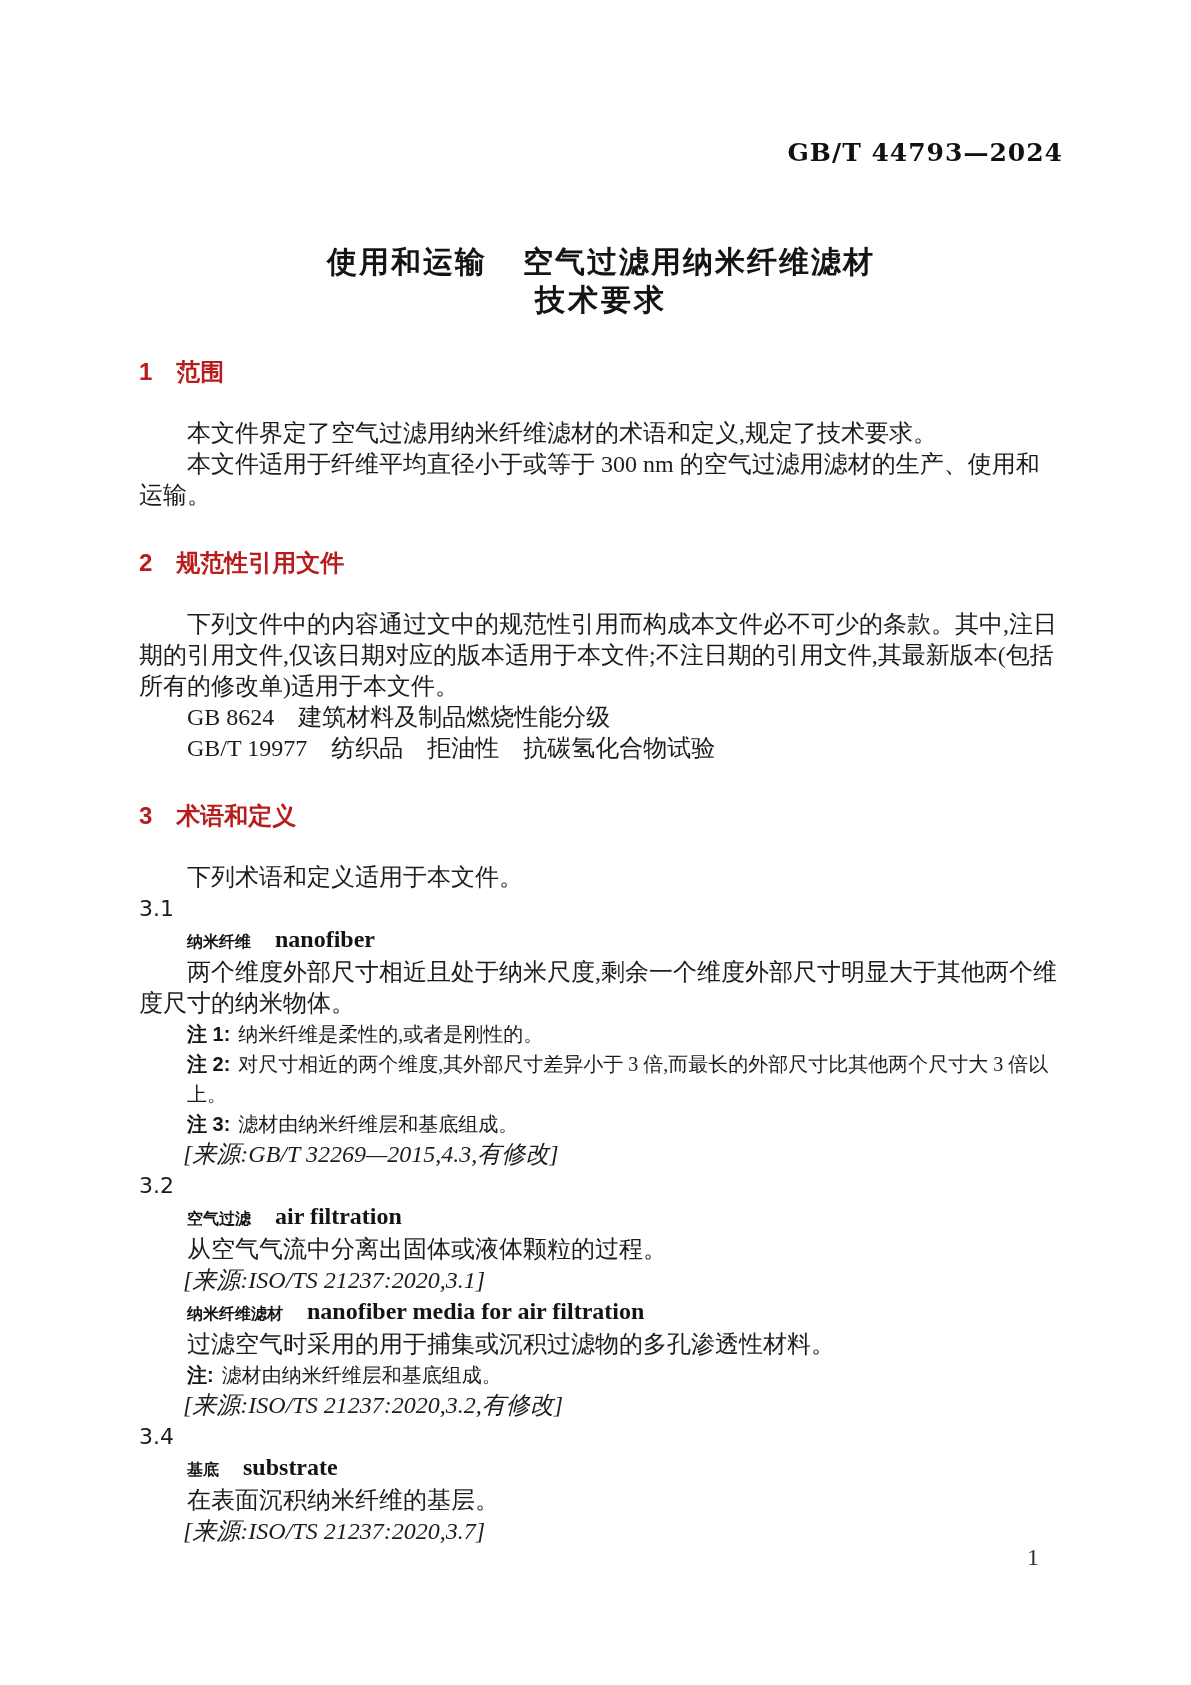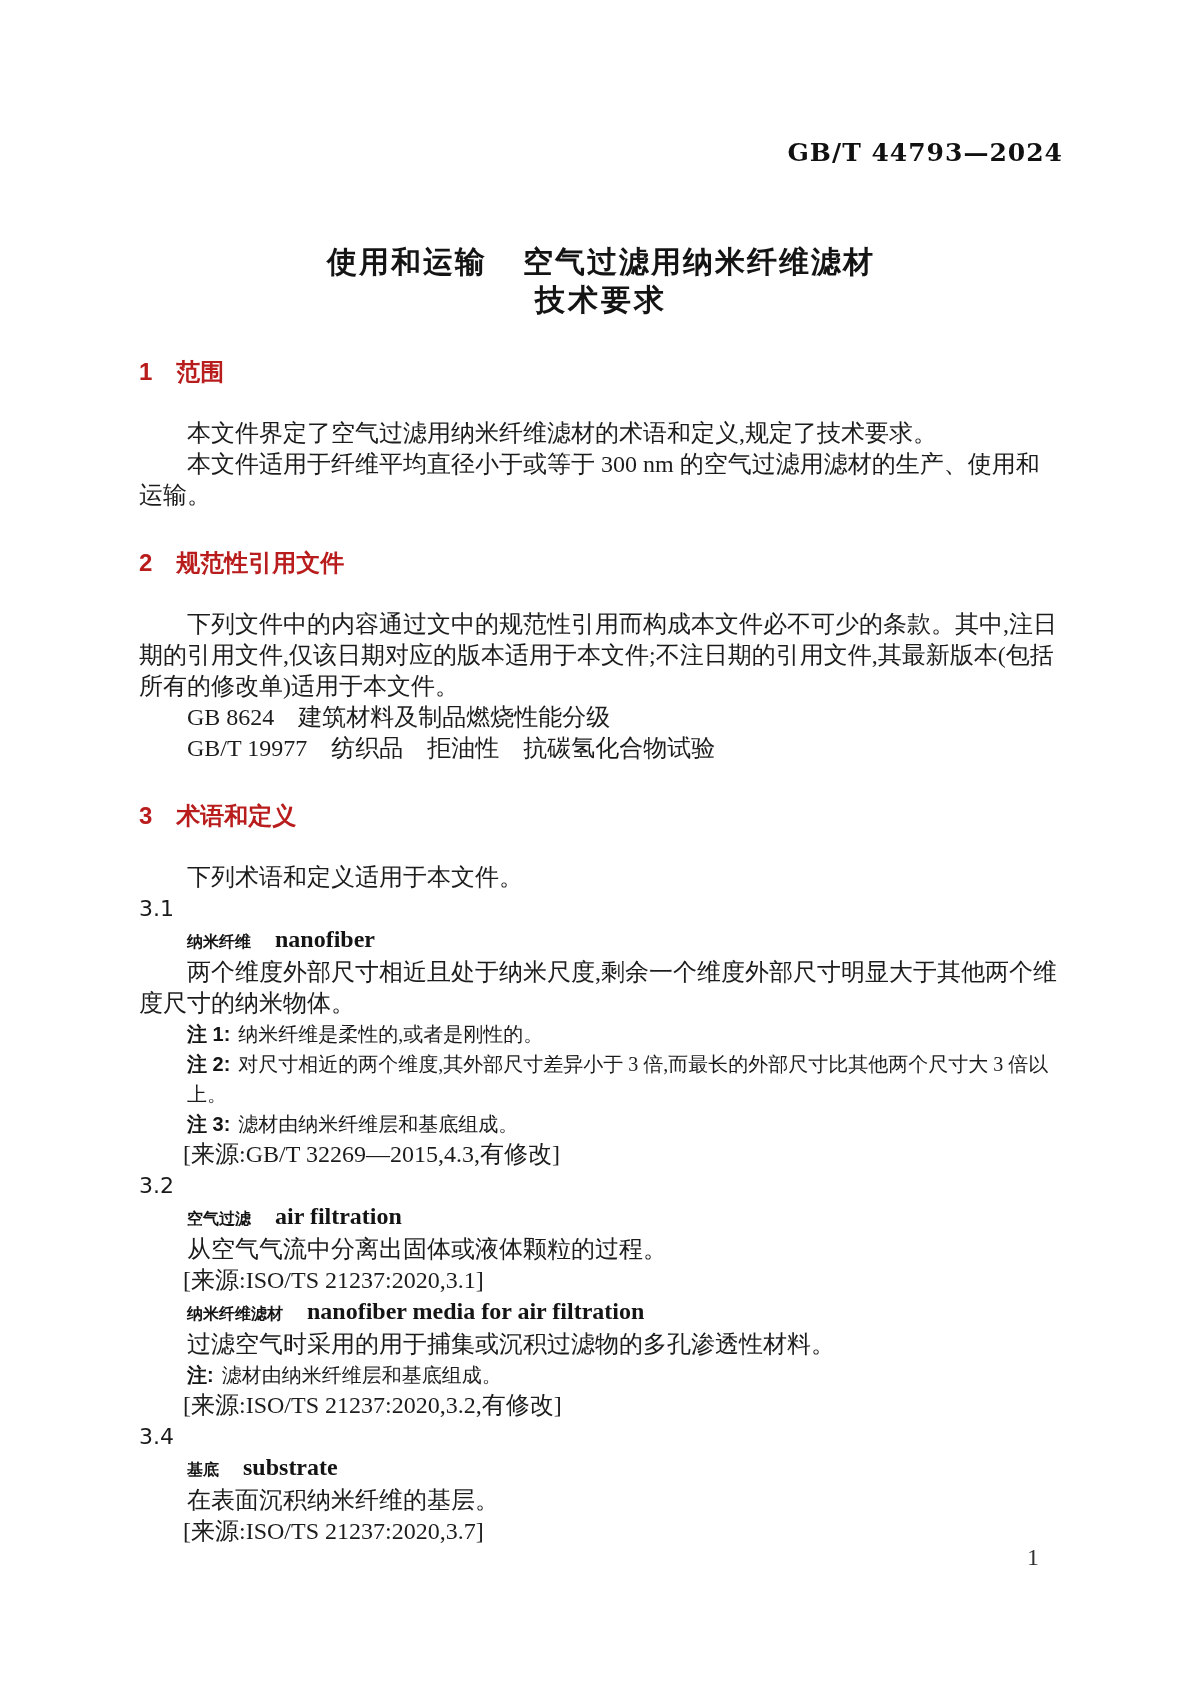--- a/index.html
+++ b/index.html
@@ -66,21 +66,21 @@
     font-weight:bold; font-size:24px; margin-left:1em; color:#141414;
   }
   .def-line { font-size:24px; line-height:31px; text-indent:48px; }
 
   .note-line { padding-left:48px; font-size:20px; line-height:30px; }
   .note-label {
     font-family:"Liberation Sans","DejaVu Sans",sans-serif;
     font-weight:bold; margin-right:0.4em; color:#141414;text-align:center;
   }
 
-  .source-line { padding-left:44px; font-size:24px; line-height:31px; }
+  .source-line { padding-left:44px; font-size:24px; line-height:31px;font-style:italic; }
 
   .page-number {
     position:absolute; top:1543px; right:152px;
     font-size:24px; line-height:28px;
     color:#333;
   }
 </style>
 </head>
 <body>
 

